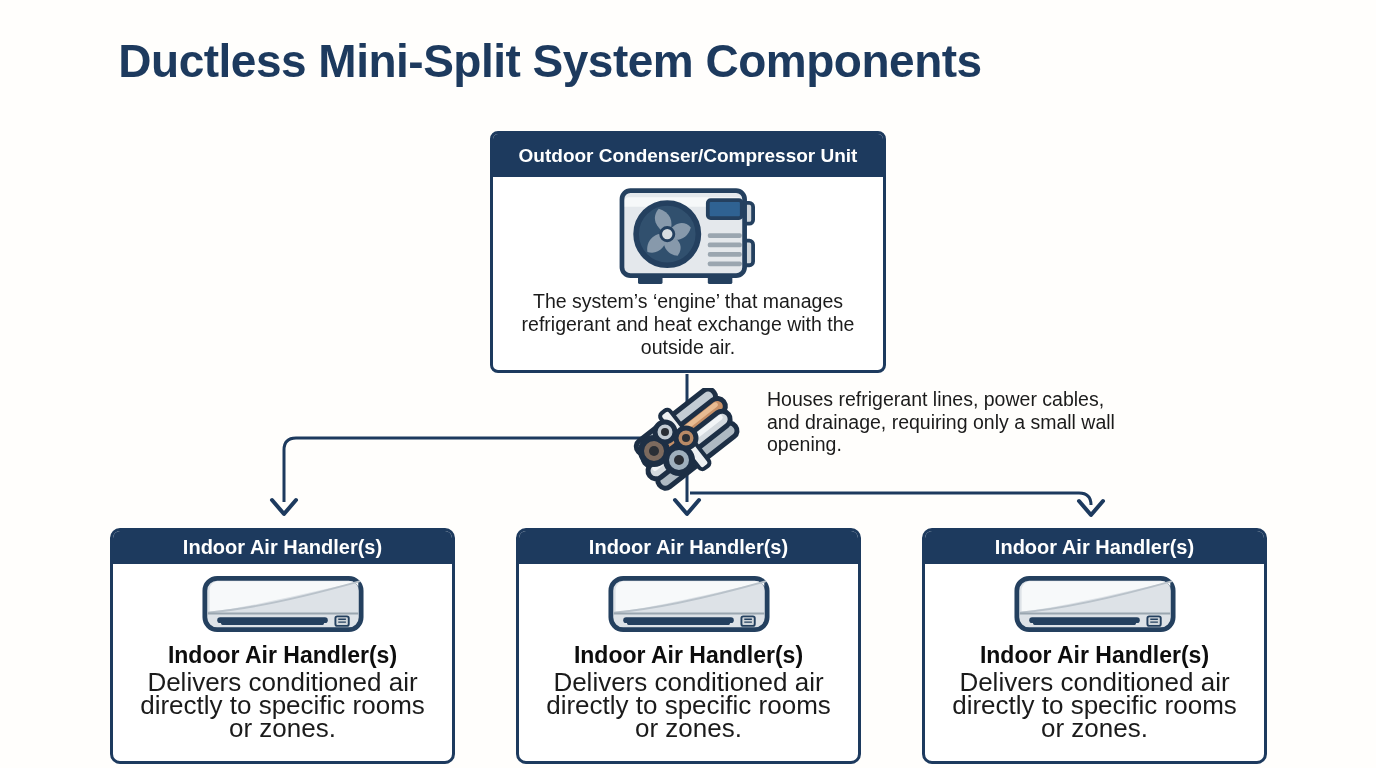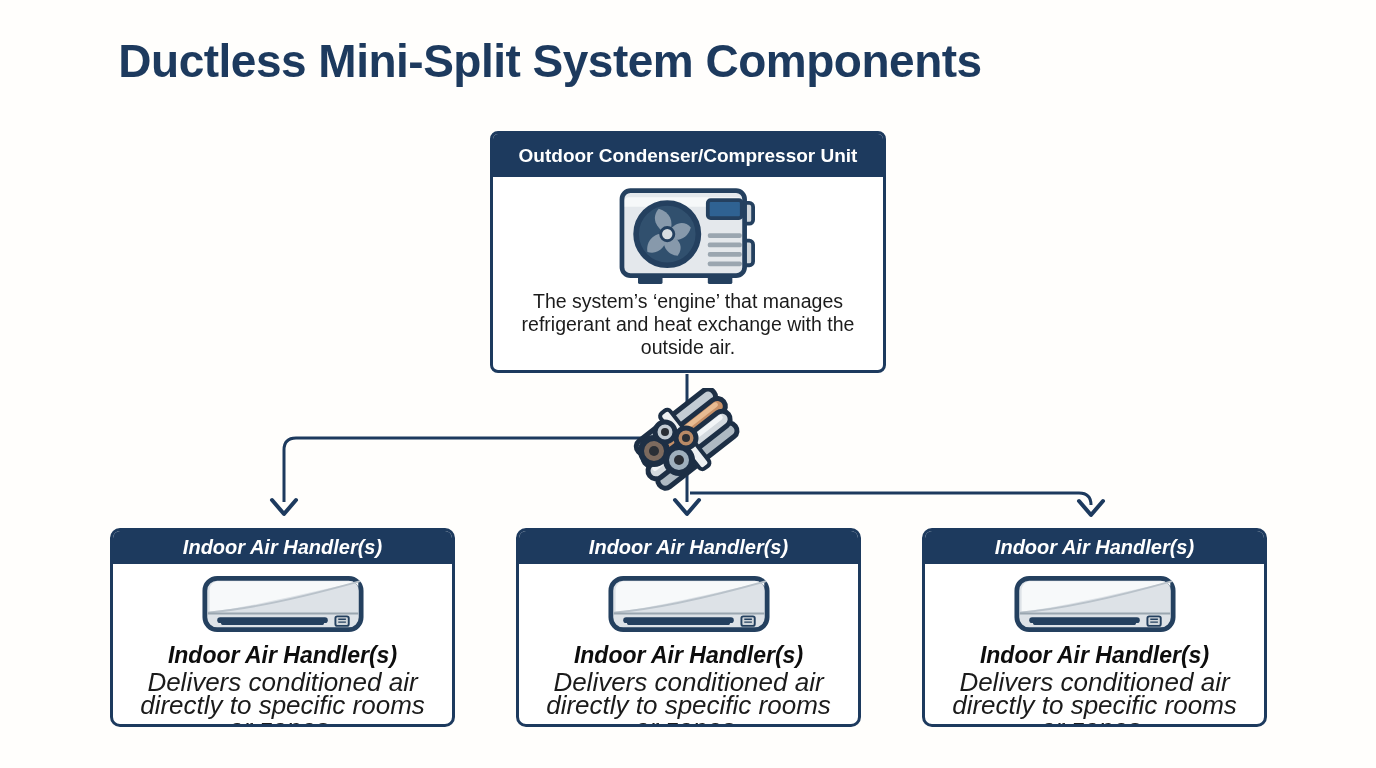--- a/index.html
+++ b/index.html
@@ -56,21 +56,21 @@
     margin-top:3px;
   }
   .conduit-icon-wrap{
     position:absolute;left:628px;top:388px;width:122px;height:104px;z-index:4;
   }
   .conduit-text{
     position:absolute;left:767px;top:388px;width:350px;z-index:3;
   }
   .conduit-title{font-size:22px;font-weight:700;color:#0d0d0d;margin-bottom:6px;}
   .conduit-desc{font-size:19.5px;line-height:22.5px;color:var(--text-dark);}
-  .indoor-box{top:528px;width:345px;height:199px;font-style:italic;}
+  .indoor-box{top:528px;width:345px;height:236px;}
   .indoor-box .box-header{height:33px;font-size:20px;}
   .indoor-box-1{left:110px;}
   .indoor-box-2{left:516px;}
   .indoor-box-3{left:922px;}
   .indoor-body{height:163px;display:flex;flex-direction:column;align-items:center;}
   .indoor-icon-wrap{margin-top:11px;height:60px;display:flex;align-items:center;justify-content:center;}
   .indoor-title{font-size:23px;font-weight:700;color:#0d0d0d;margin-top:9px;}
   .indoor-desc{
     width:310px;text-align:center;
     font-size:26px;line-height:23px;color:var(--text-dark);
@@ -162,20 +162,21 @@
     <circle cx="51" cy="72" r="13" fill="#9fb0bd" stroke="#1d2f45" stroke-width="6"></circle>
     <circle cx="51" cy="72" r="5" fill="#2a2f36"></circle>
     <circle cx="37" cy="44" r="10" fill="#c3ccd4" stroke="#1d2f45" stroke-width="5"></circle>
     <circle cx="37" cy="44" r="4" fill="#2a2f36"></circle>
     <circle cx="58" cy="50" r="10" fill="#b98a66" stroke="#1d2f45" stroke-width="5"></circle>
     <circle cx="58" cy="50" r="4" fill="#2a2f36"></circle>
   </svg>
 </div>
 
 <div class="conduit-text">
+  <div class="conduit-desc">Houses refrigerant lines, power cables, and drainage, requiring only a small wall opening.</div>
 </div>
 
 <div class="box indoor-box indoor-box-1">
   <div class="box-header">Indoor Air Handler(s)</div>
   <div class="indoor-body">
     <div class="indoor-icon-wrap">
       <svg width="162" height="58" viewBox="0 0 170 60">
         <rect x="3" y="3" width="164" height="54" rx="13" fill="#dde2e7" stroke="#24405f" stroke-width="5"></rect>
         <path d="M8,38 C50,34 110,18 164,7 L164,12 a10,10 0 0 0 -8,-6 H16 a10,10 0 0 0 -8,8 Z" fill="#f7f9fa"></path>
         <path d="M166,6 C120,19 55,35 6,39" stroke="#b9c2ca" stroke-width="2" fill="none"></path>

